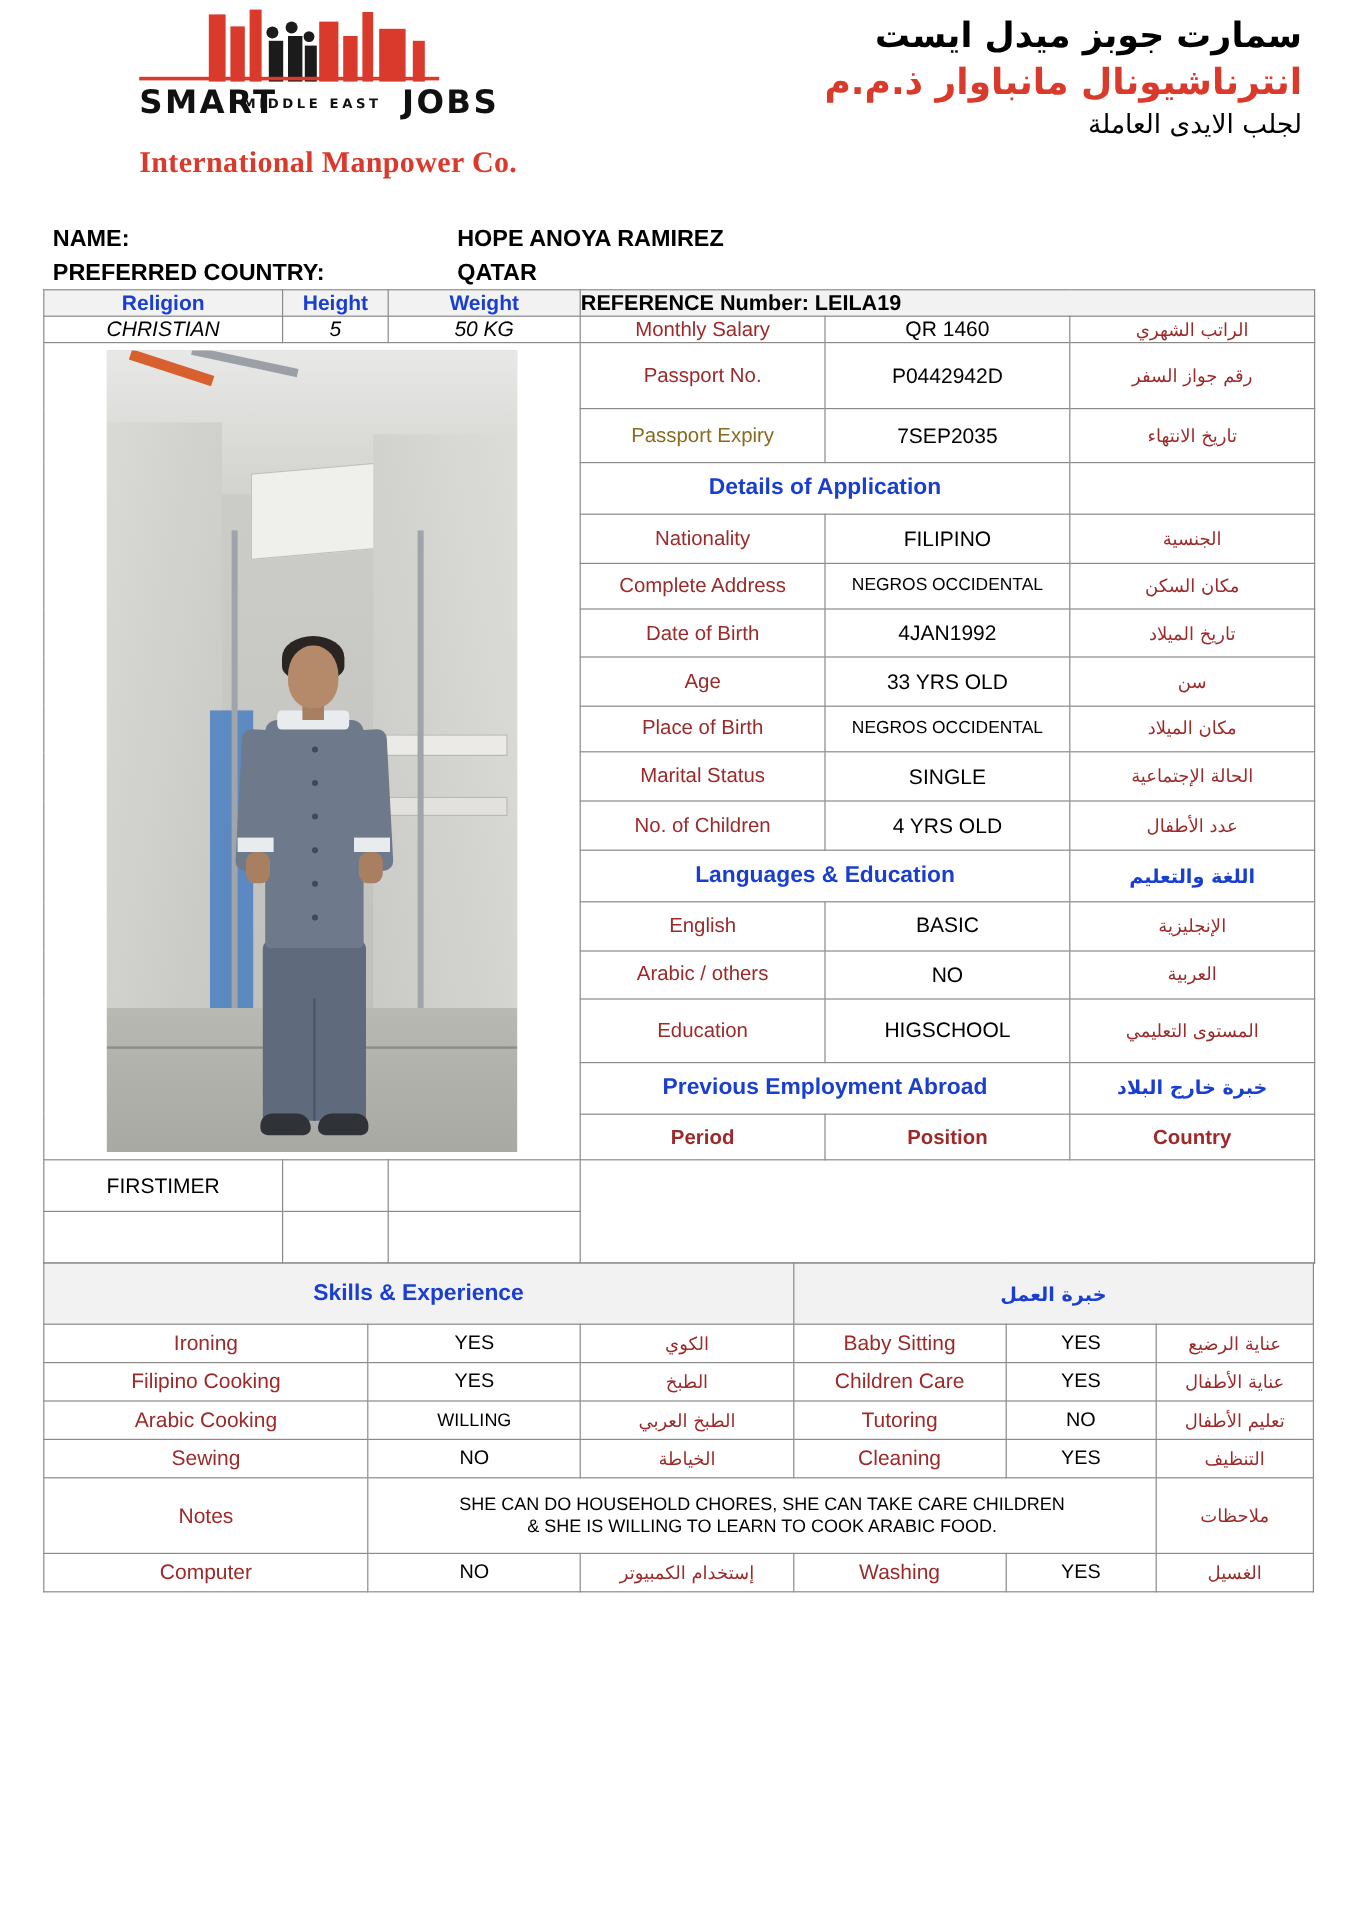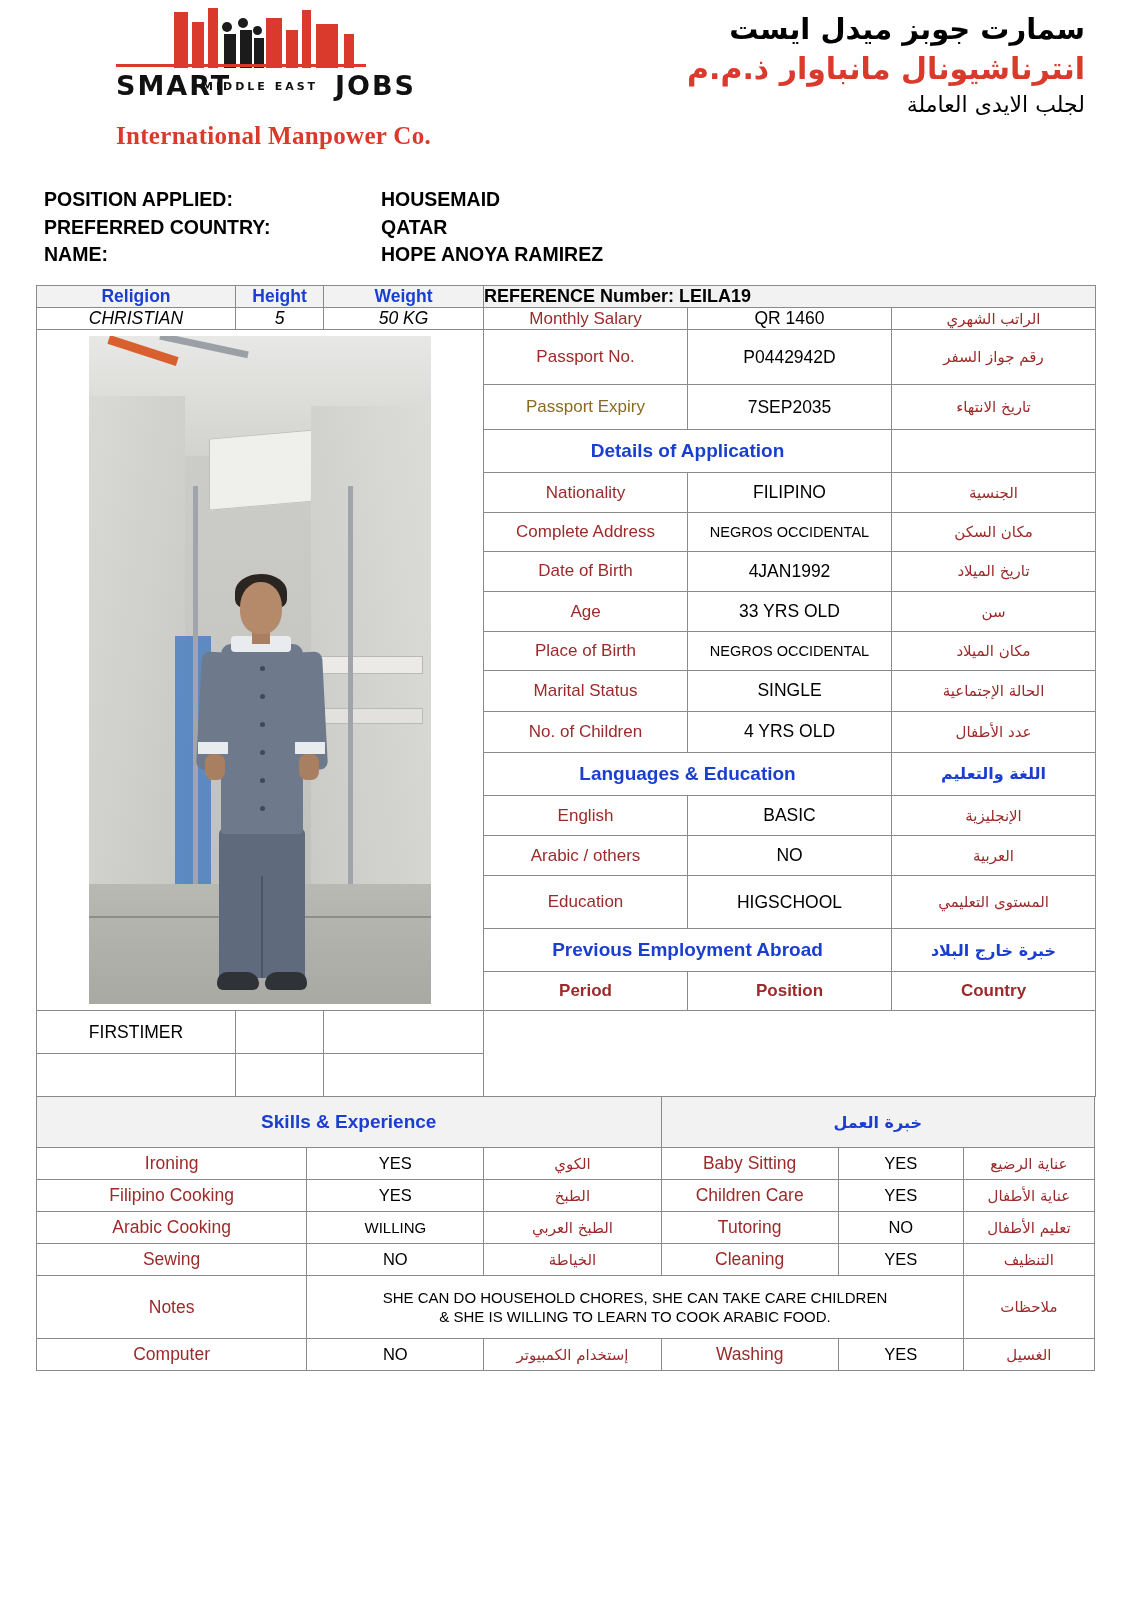--- a/index.html
+++ b/index.html
@@ -128,21 +128,20 @@
     display: flex;
   }
   .applied .lbl { width: 337px; }
 
   
   table {
     border-collapse: collapse;
     table-layout: fixed;
   }
   .main-table {
-    margin-top: 16px;
     width: 1059px;
     border: 1.5px solid #888;
   }
   .main-table td, .main-table th {
     border: 1px solid #8a8a8a;
     padding: 0;
     vertical-align: middle;
   }
   .cellpad { padding: 5px 4px; }
 
@@ -409,30 +408,26 @@
     <div class="arabic-head">
       <div class="ar1">سمارت جوبز ميدل ايست</div>
       <div class="ar2">انترناشيونال مانباوار ذ.م.م</div>
       <div class="ar3">لجلب الايدى العاملة</div>
     </div>
   </div>
 
 
   <div class="applied">
     <div class="row">
-      <div class="lbl">POSITION APPLIED:</div>
-      <div>HOUSEMAID</div>
+      <div class="lbl">NAME:</div>
+      <div>HOPE ANOYA RAMIREZ</div>
     </div>
     <div class="row">
       <div class="lbl">PREFERRED COUNTRY:</div>
       <div>QATAR</div>
-    </div>
-    <div class="row">
-      <div class="lbl">NAME:</div>
-      <div>HOPE ANOYA RAMIREZ</div>
     </div>
   </div>
 
   <table class="main-table">
     <colgroup>
       <col style="width:199px">
       <col style="width:88px">
       <col style="width:160px">
       <col style="width:204px">
       <col style="width:204px">

